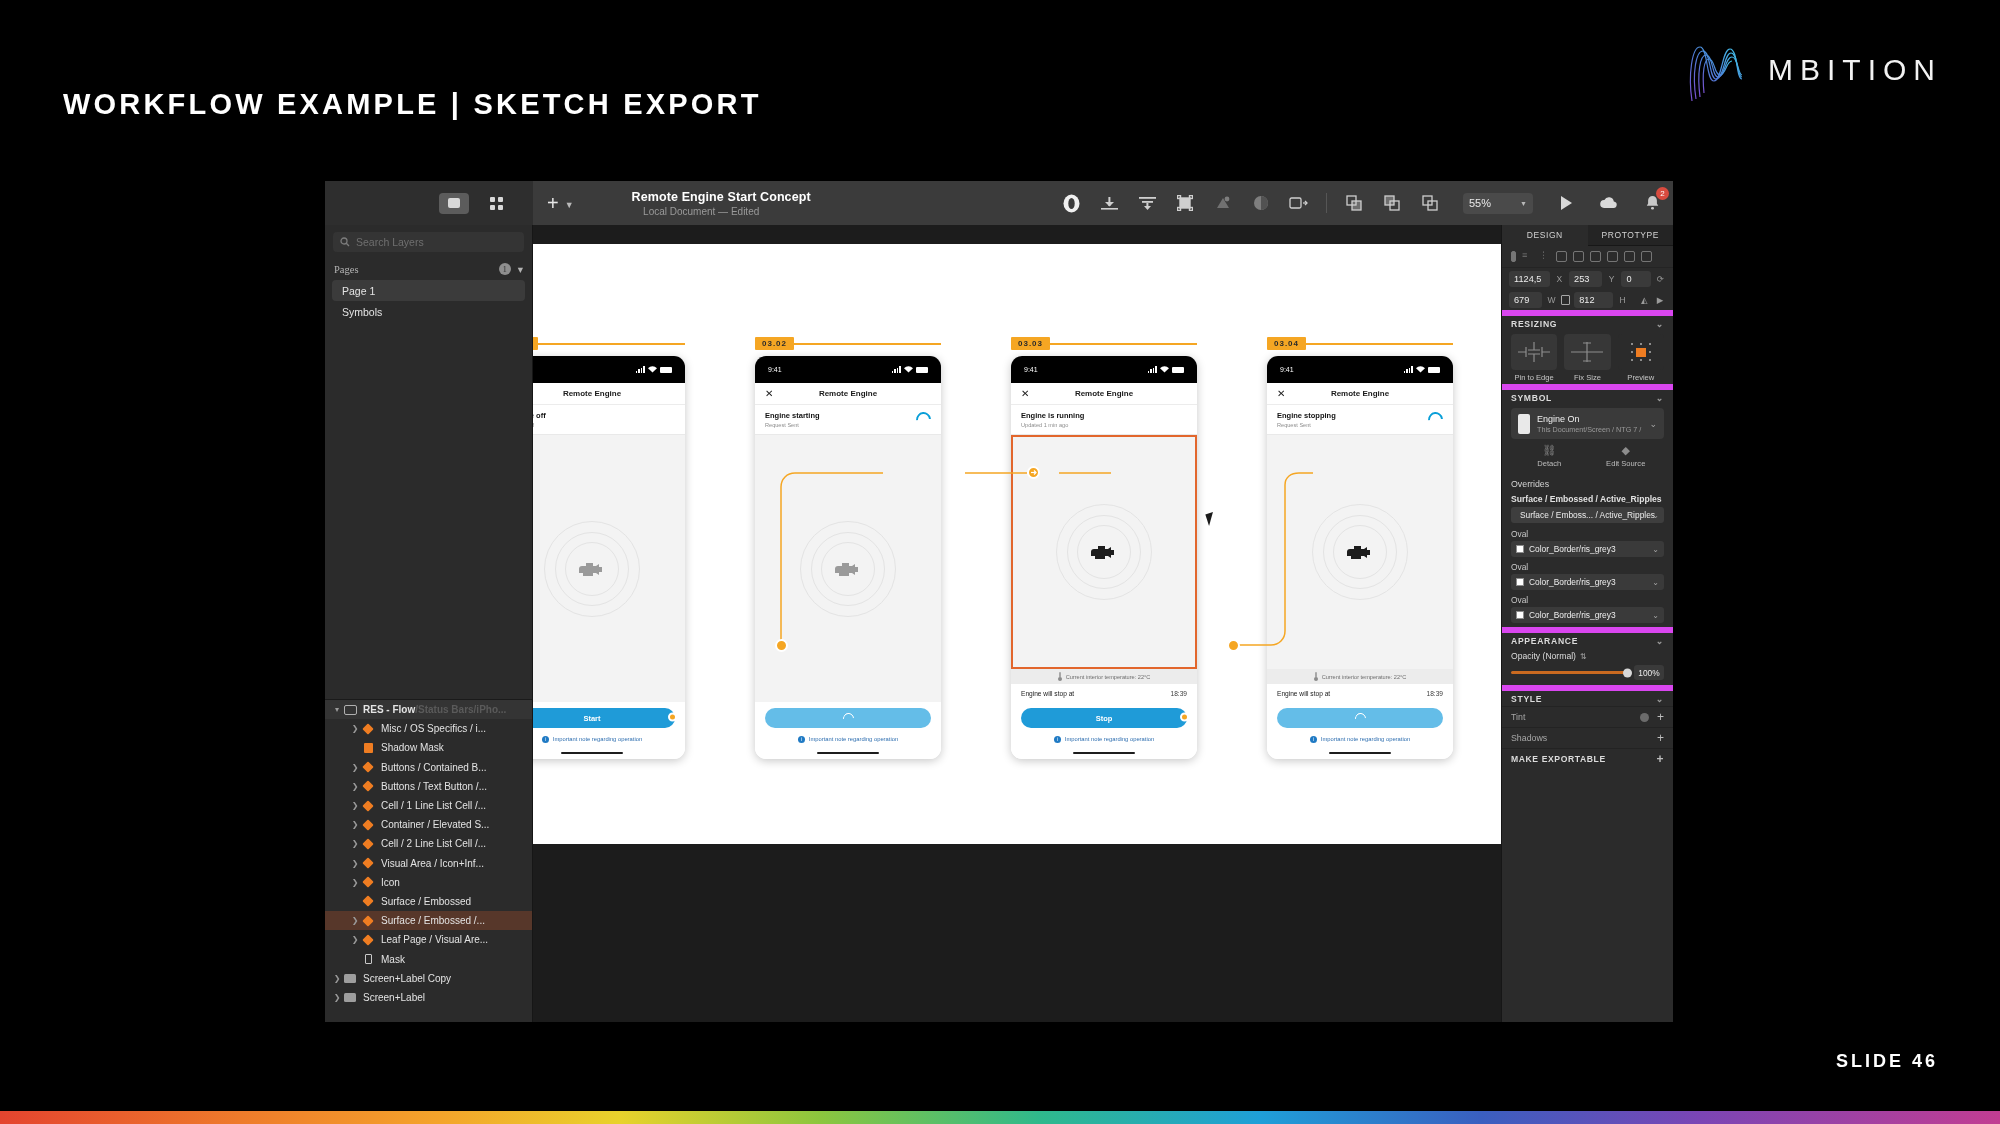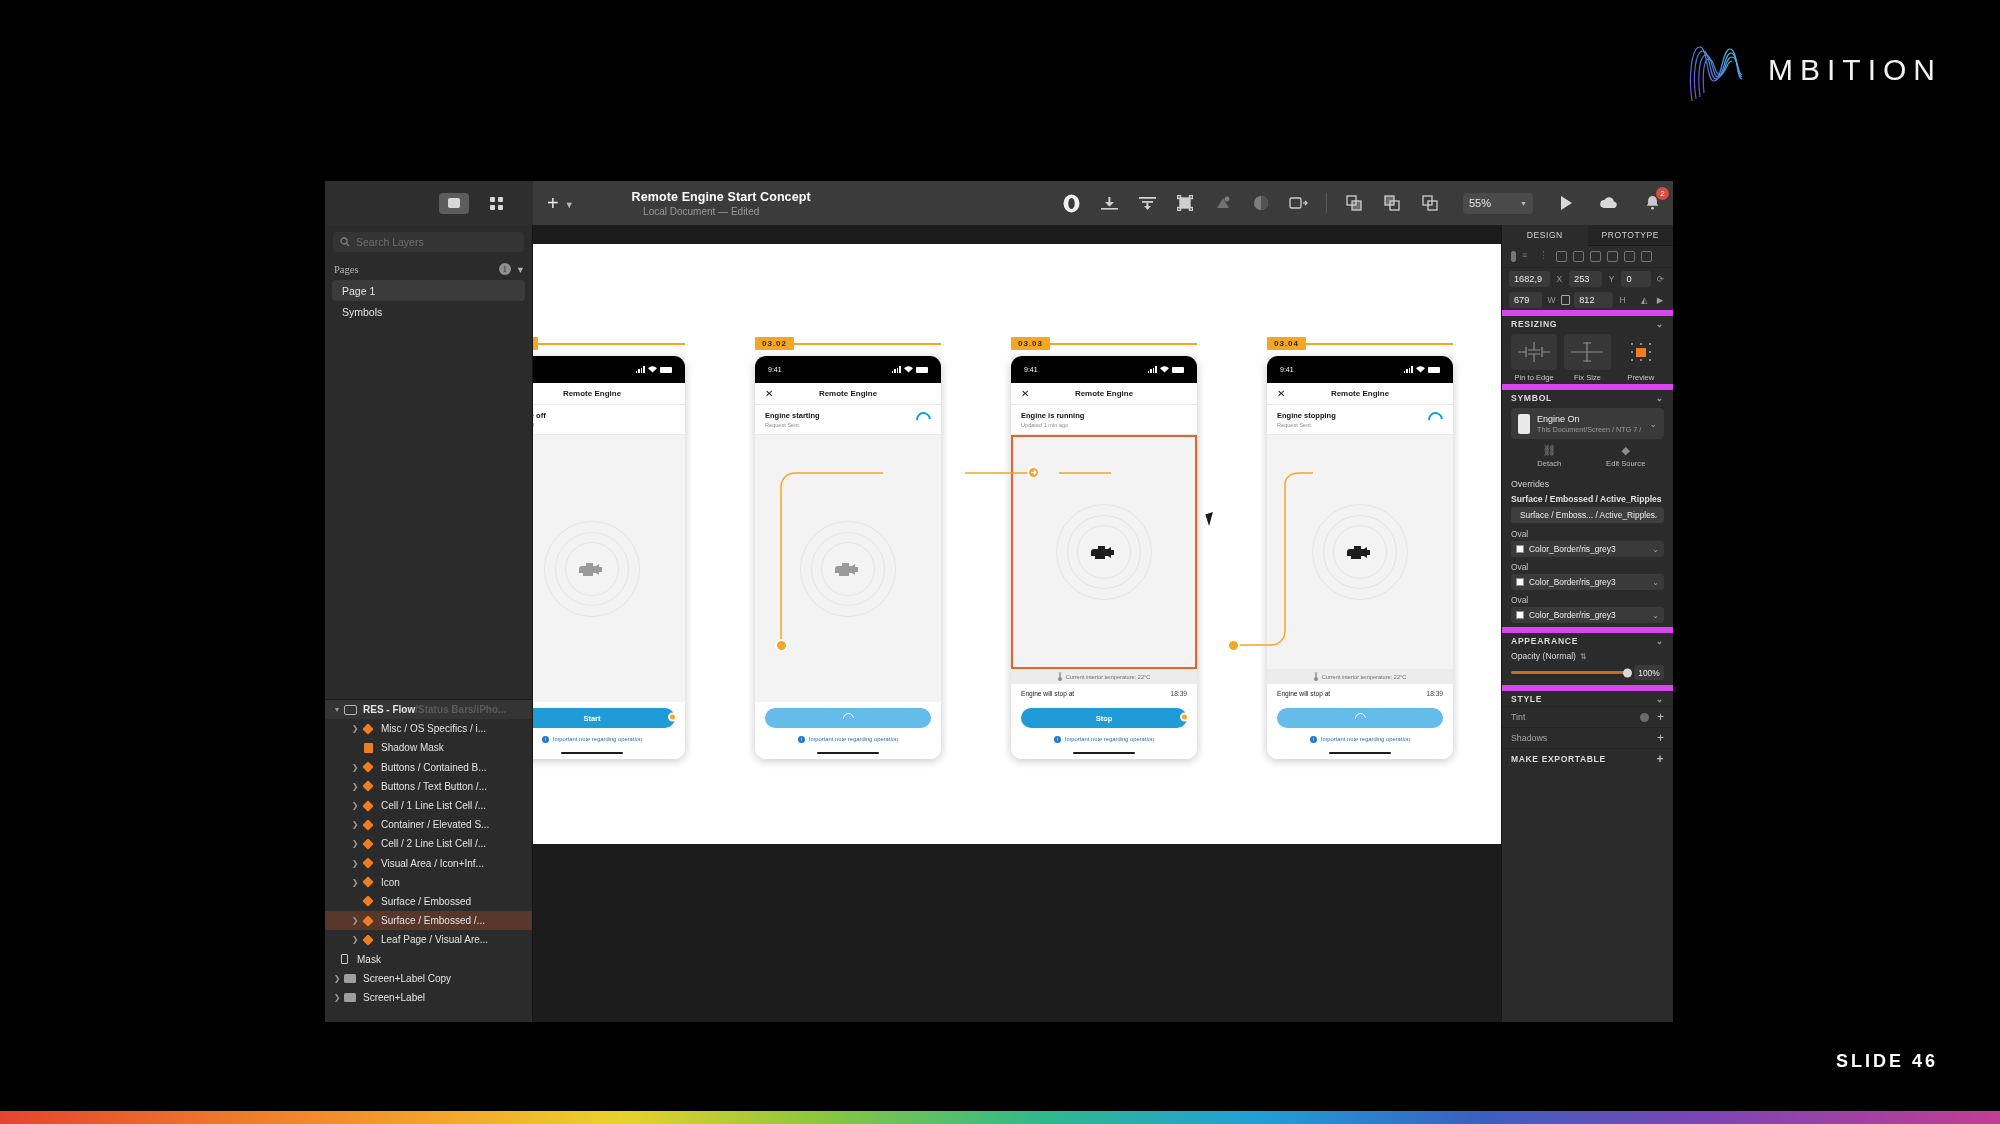--- a/index.html
+++ b/index.html
@@ -323,20 +323,21 @@
     color: #a7a7a7; font-size: 8.8px; border-top: 1px solid #232323;
   }
   .kv-row .plus { margin-left: auto; color: #bdbdbd; font-size: 12px; }
   .kv-row .gball { width: 9px; height: 9px; border-radius: 50%; background: #6b6b6b; margin-right: 8px; }
 </style>
 </head>
 <body>
 
 <div class="slide">
 
+  <div class="slide-title">WORKFLOW EXAMPLE | SKETCH EXPORT</div>
 
   <div class="logo-wrap">
     <svg class="logo-mark" viewBox="0 0 76 70">
       <defs>
         <linearGradient id="lg" x1="0" y1="1" x2="1" y2="0">
           <stop offset="0" stop-color="#7b4fd0"></stop>
             <stop offset="0.5" stop-color="#4d7fd6"></stop>
             <stop offset="1" stop-color="#3fc6e8"></stop>
         </linearGradient>
       </defs>
@@ -588,21 +589,21 @@
             </span>
             <span class="lname" style="margin-left: 6px;">Surface / Embossed /...</span>
           </div>
           <div class="lrow" style="padding-left: 24px;">
             <span class="disc">❯</span>
             <span class="sym">
               <span class="diamond"></span>
             </span>
             <span class="lname" style="margin-left: 6px;">Leaf Page / Visual Are...</span>
           </div>
-          <div class="lrow" style="">
+          <div class="lrow" style="padding-left: 24px;">
             <span class="disc"></span>
             <span class="sym">
               <span class="mask-ico"></span>
             </span>
             <span class="lname" style="margin-left: 6px;">Mask</span>
           </div>
           <div class="lrow" style="padding-left: 6px;">
             <span class="disc">❯</span>
             <span class="sym">
               <span class="folder-ico"></span>
@@ -885,21 +886,21 @@
         <div class="al dots">⋮</div>
         <div class="al"></div>
         <div class="al"></div>
         <div class="al"></div>
         <div class="al"></div>
         <div class="al"></div>
         <div class="al"></div>
       </div>
 
       <div class="num-row">
-        <div class="nfield" style="width:42px">1682,9</div>
+        <div class="nfield" style="width:42px">1124,5</div>
         <div class="nlab">X</div>
         <div class="nfield" style="width:34px">253</div>
         <div class="nlab">Y</div>
         <div class="nfield" style="width:30px">0</div>
         <div class="nlab">⟳</div>
       </div>
 
       <div class="num-row">
         <div class="nfield" style="width:33px">679</div>
         <div class="nlab">W</div>

